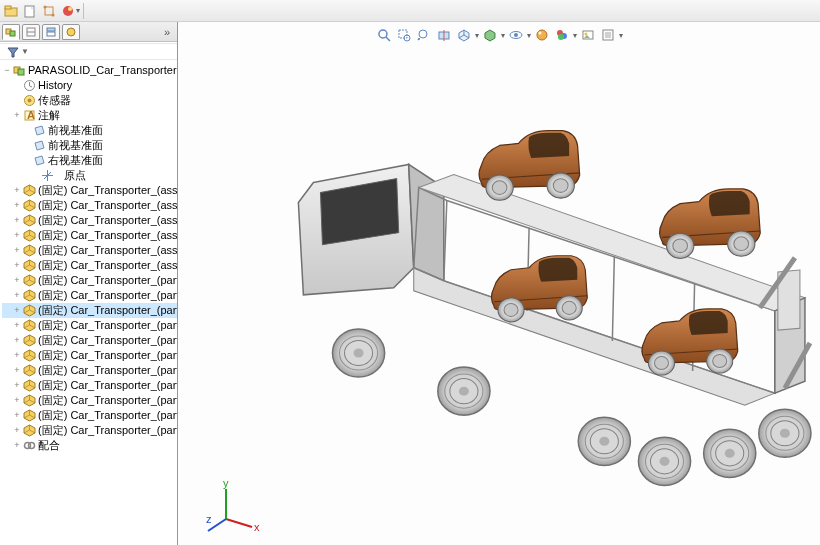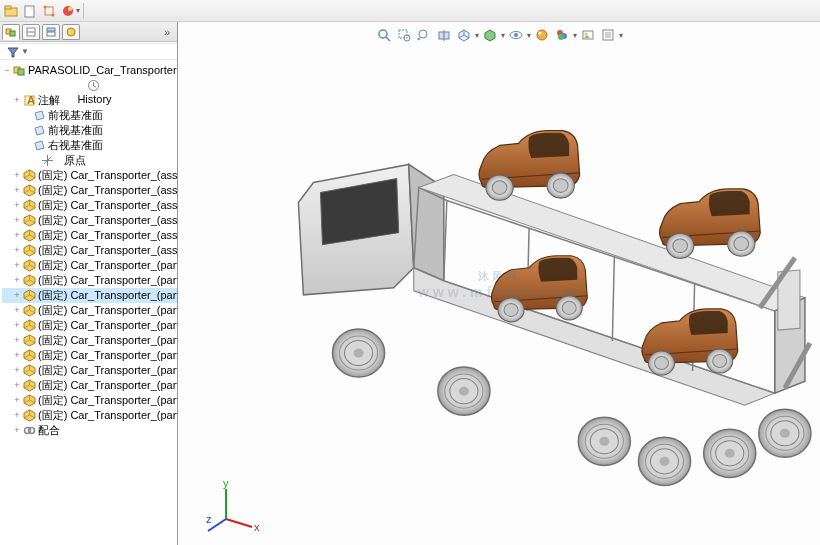--- a/index.html
+++ b/index.html
@@ -103,29 +103,39 @@
         <div class="tree-item">
           <span class="twist">−</span>
           <span class="ticon">
             <svg width="13" height="13">
               <rect x="1" y="3" width="6" height="6" fill="#f5d060" stroke="#a08030"></rect>
               <rect x="5" y="5" width="6" height="6" fill="#90d060" stroke="#508030"></rect>
             </svg>
           </span>
           <span class="tlbl">PARASOLID_Car_Transporter  (默认&lt;显</span>
         </div>
-        <div class="tree-item" style="padding-left: 10px; flex-direction: column;">
+        <div class="tree-item" style="padding-left: 10px;">
           <span class="twist"></span>
           <span class="ticon">
             <svg width="13" height="13">
               <circle cx="6.5" cy="6.5" r="5" fill="#fff" stroke="#888"></circle>
               <path d="M6.5 3 L6.5 7 L9 8" stroke="#888" fill="none"></path>
             </svg>
           </span>
           <span class="tlbl">History</span>
+        </div>
+        <div class="tree-item" style="padding-left: 10px;">
+          <span class="twist"></span>
+          <span class="ticon">
+            <svg width="13" height="13">
+              <circle cx="6.5" cy="6.5" r="5" fill="#f8e088" stroke="#b89030"></circle>
+              <circle cx="6.5" cy="6.5" r="2" fill="#b89030"></circle>
+            </svg>
+          </span>
+          <span class="tlbl">传感器</span>
         </div>
         <div class="tree-item" style="padding-left: 10px;">
           <span class="twist">+</span>
           <span class="ticon">
             <svg width="13" height="13">
               <rect x="2" y="2" width="9" height="9" fill="#fff8d0" stroke="#c8a030"></rect>
               <text x="4" y="10" font-size="9" fill="#b07020" font-weight="bold">A</text>
             </svg>
           </span>
           <span class="tlbl">注解</span>
@@ -488,24 +498,20 @@
 
         <use href="#wheel" transform="translate(140,260)"></use>
         <use href="#wheel" transform="translate(245,298)"></use>
         <use href="#wheel" transform="translate(385,348)"></use>
         <use href="#wheel" transform="translate(445,368)"></use>
         <use href="#wheel" transform="translate(510,360)"></use>
         <use href="#wheel" transform="translate(565,340)"></use>
       </g>
     </svg>
 
-    <div class="watermark">
-      <div>沐风网</div>
-      <div class="small">www.mfcad.com</div>
-    </div>
 
     <svg class="triad" width="54" height="54" viewBox="0 0 54 54">
       <line x1="20" y1="38" x2="46" y2="46" stroke="#d02020" stroke-width="2"></line>
         <text x="48" y="50" fill="#d02020" font-size="9">x</text>
       <line x1="20" y1="38" x2="20" y2="8" stroke="#20a020" stroke-width="2"></line>
         <text x="17" y="6" fill="#20a020" font-size="9">y</text>
       <line x1="20" y1="38" x2="2" y2="50" stroke="#2050d0" stroke-width="2"></line>
         <text x="0" y="42" fill="#2050d0" font-size="9">z</text>
     </svg>
   </div>

